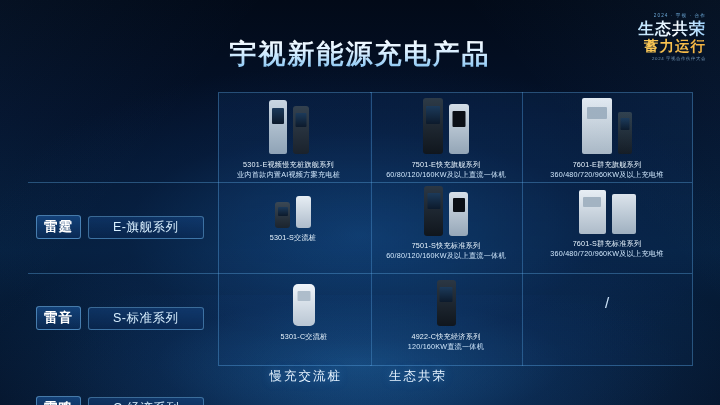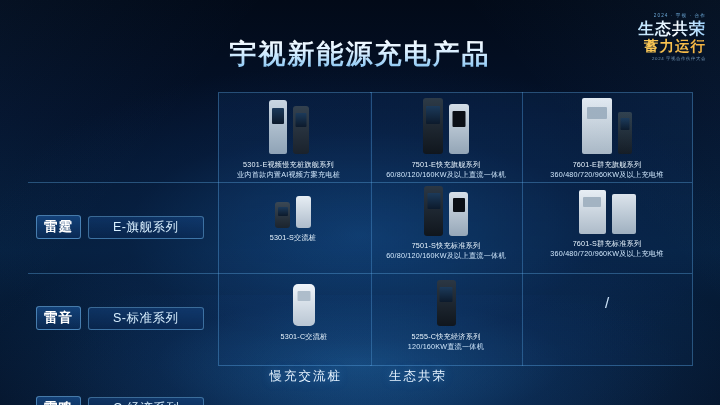--- a/index.html
+++ b/index.html
@@ -248,21 +248,21 @@
       </div>
     </div>
 
     <div class="cell" style="left:342px;top:186px;width:152px;">
       <div class="art" style="height:48px;">
         <div class="pil" style="width:19px;height:46px;background:linear-gradient(180deg,#2b3744,#10161d);border-radius:3px;">
           <div class="screen on" style="top:7px;width:13px;height:15px;"></div>
         </div>
       </div>
       <div class="cap" style="margin-top:6px;">
-        <div>5255-C快充经济系列</div>
+        <div>4922-C快充经济系列</div>
         <div class="l2">120/160KW直流一体机</div>
       </div>
     </div>
 
     <div class="cell" style="left:494px;top:202px;width:170px;">
       <div class="slash">/</div>
     </div>
 
   </div>
 

